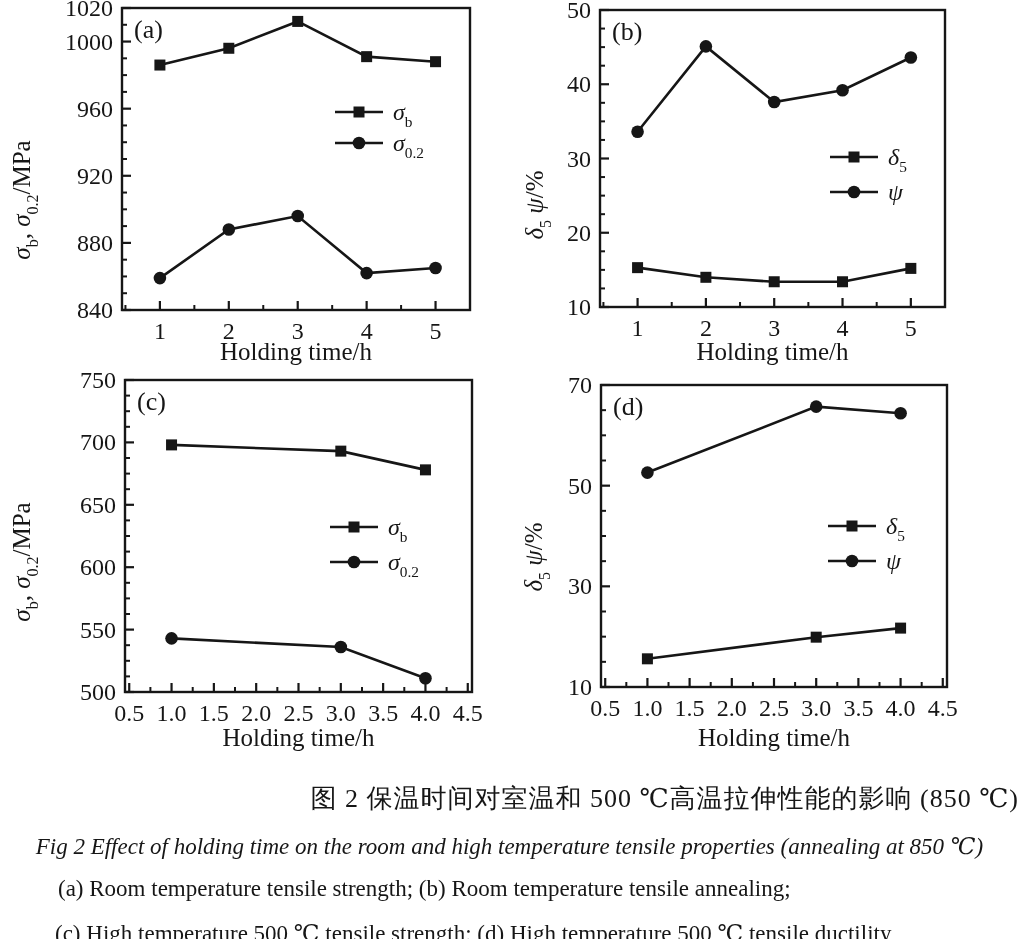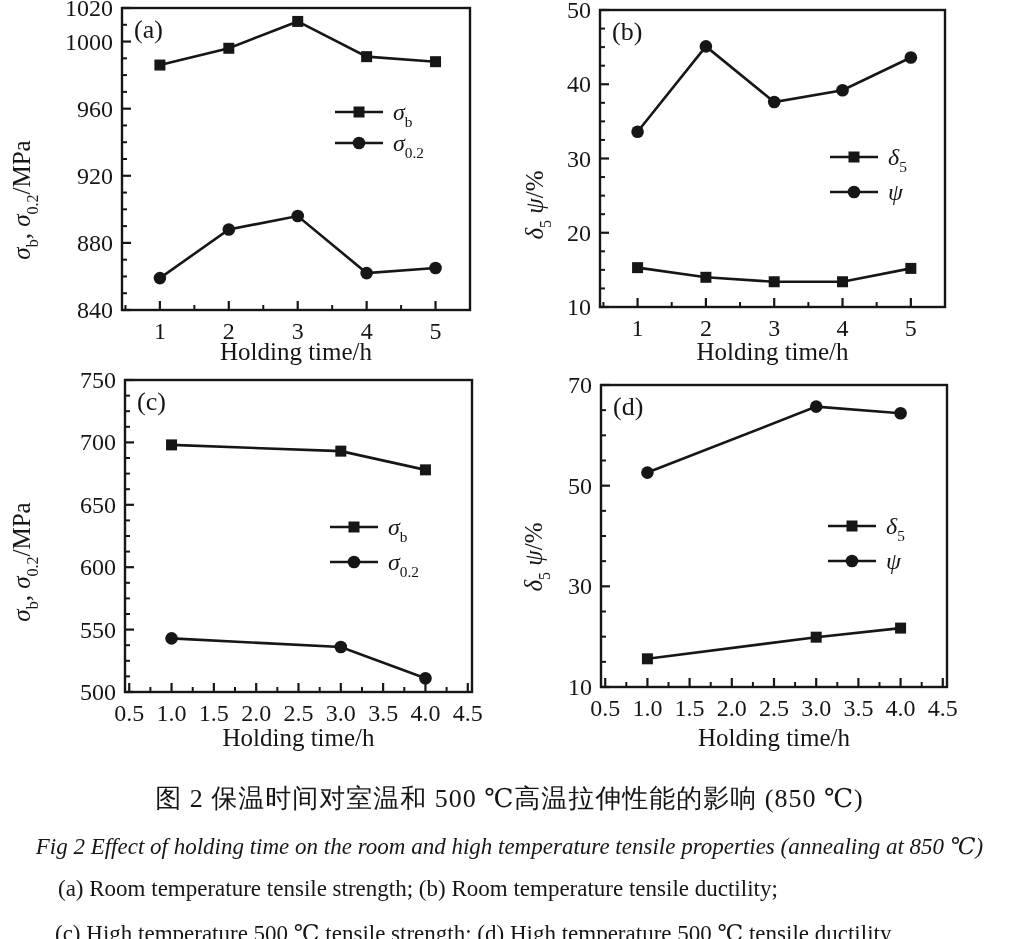--- a/index.html
+++ b/index.html
@@ -5,21 +5,21 @@
   html,body{margin:0;padding:0;background:#e8e8e8;}
   .page{
     width:1019px;height:939px;background:#ffffff;
     font-family:"Liberation Serif","DejaVu Serif",serif;
     color:#161616;position:relative;overflow:hidden;margin:0 auto;
   }
   .charts{display:flex;flex-wrap:wrap;width:1019px;}
   .chart-cell{margin:0;padding:0;}
   .chart-cell svg{display:block;}
   .caption{margin-top:22px;display:flex;flex-direction:column;}
-  .cap-cn{text-align:center;font-size:26px;letter-spacing:1px;margin-top:4px;}
+  .cap-cn{text-align:right;font-size:26px;letter-spacing:1px;margin-top:4px;}
   .cap-en{text-align:center;font-size:23px;margin-top:17px;font-style:italic;}
   .cap-sub1{padding-left:58px;font-size:23px;margin-top:16px;}
   .cap-sub2{padding-left:55px;font-size:23px;margin-top:18px;}
 </style>
 </head>
 <body>
 
 <div class="page">
   <div class="charts">
     <figure class="chart-cell">
@@ -290,16 +290,16 @@
           <text x="376" y="197" text-anchor="start" font-size="24" fill="#161616"><tspan dy="0" font-style="italic">ψ</tspan></text>
           <text x="103" y="43" font-size="26" fill="#161616">(d)</text>
           <text x="264" y="374" text-anchor="middle" font-size="25" fill="#161616">Holding time/h</text>
           <text x="32" y="185" text-anchor="middle" font-size="25" fill="#161616" transform="rotate(-90 32 185)"><tspan dy="0" font-style="italic">δ</tspan><tspan dy="7.5" font-size="16">5</tspan><tspan dy="-7.5"> </tspan><tspan dy="0" font-style="italic">ψ</tspan><tspan dy="0">/%</tspan></text>
         </svg>
     </figure>
   </div>
   <div class="caption">
     <div class="cap-cn">图 2  保温时间对室温和 500 ℃高温拉伸性能的影响 (850 ℃)</div>
     <div class="cap-en">Fig 2   Effect of holding time on the room and high temperature tensile properties (annealing at 850 ℃)</div>
-    <div class="cap-sub1">(a) Room temperature tensile strength;  (b) Room temperature tensile ductility;</div>
+    <div class="cap-sub1">(a) Room temperature tensile strength;  (b) Room temperature tensile annealing;</div>
     <div class="cap-sub2">(c) High temperature 500 ℃ tensile strength;  (d) High temperature 500 ℃ tensile ductility</div>
   </div>
 </div>
 
 </body></html>

